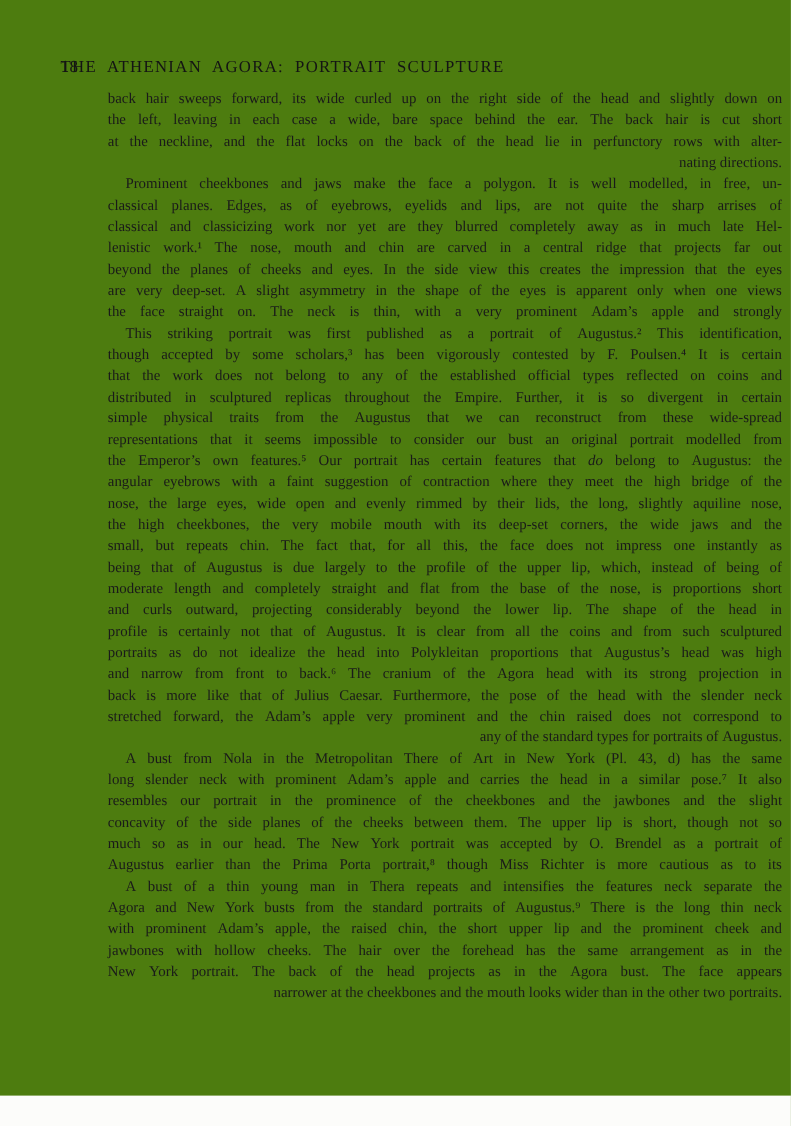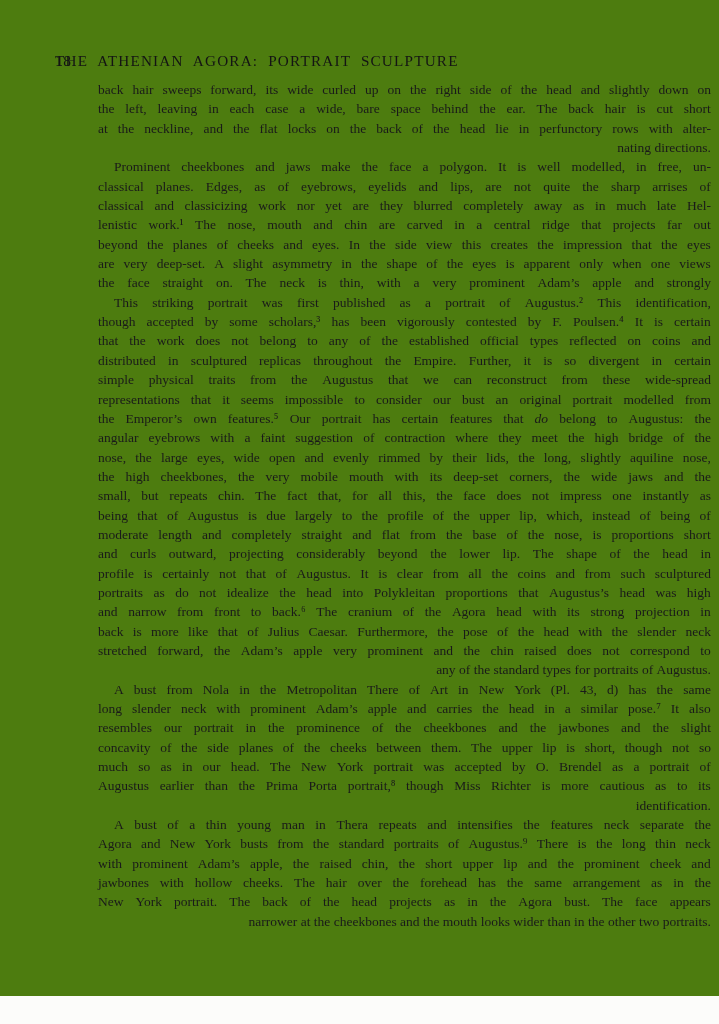--- a/index.html
+++ b/index.html
@@ -764,23 +764,20 @@
           <span>though</span>
           <span>Miss</span>
           <span>Richter</span>
           <span>is</span>
           <span>more</span>
           <span>cautious</span>
           <span>as</span>
           <span>to</span>
           <span>its</span>
         </div>
-        <div class="line last">
-          <span>identification.</span>
-        </div>
       </div>
       <div class="paragraph">
         <div class="line indent">
           <span>A</span>
           <span>bust</span>
           <span>of</span>
           <span>a</span>
           <span>thin</span>
           <span>young</span>
           <span>man</span>

